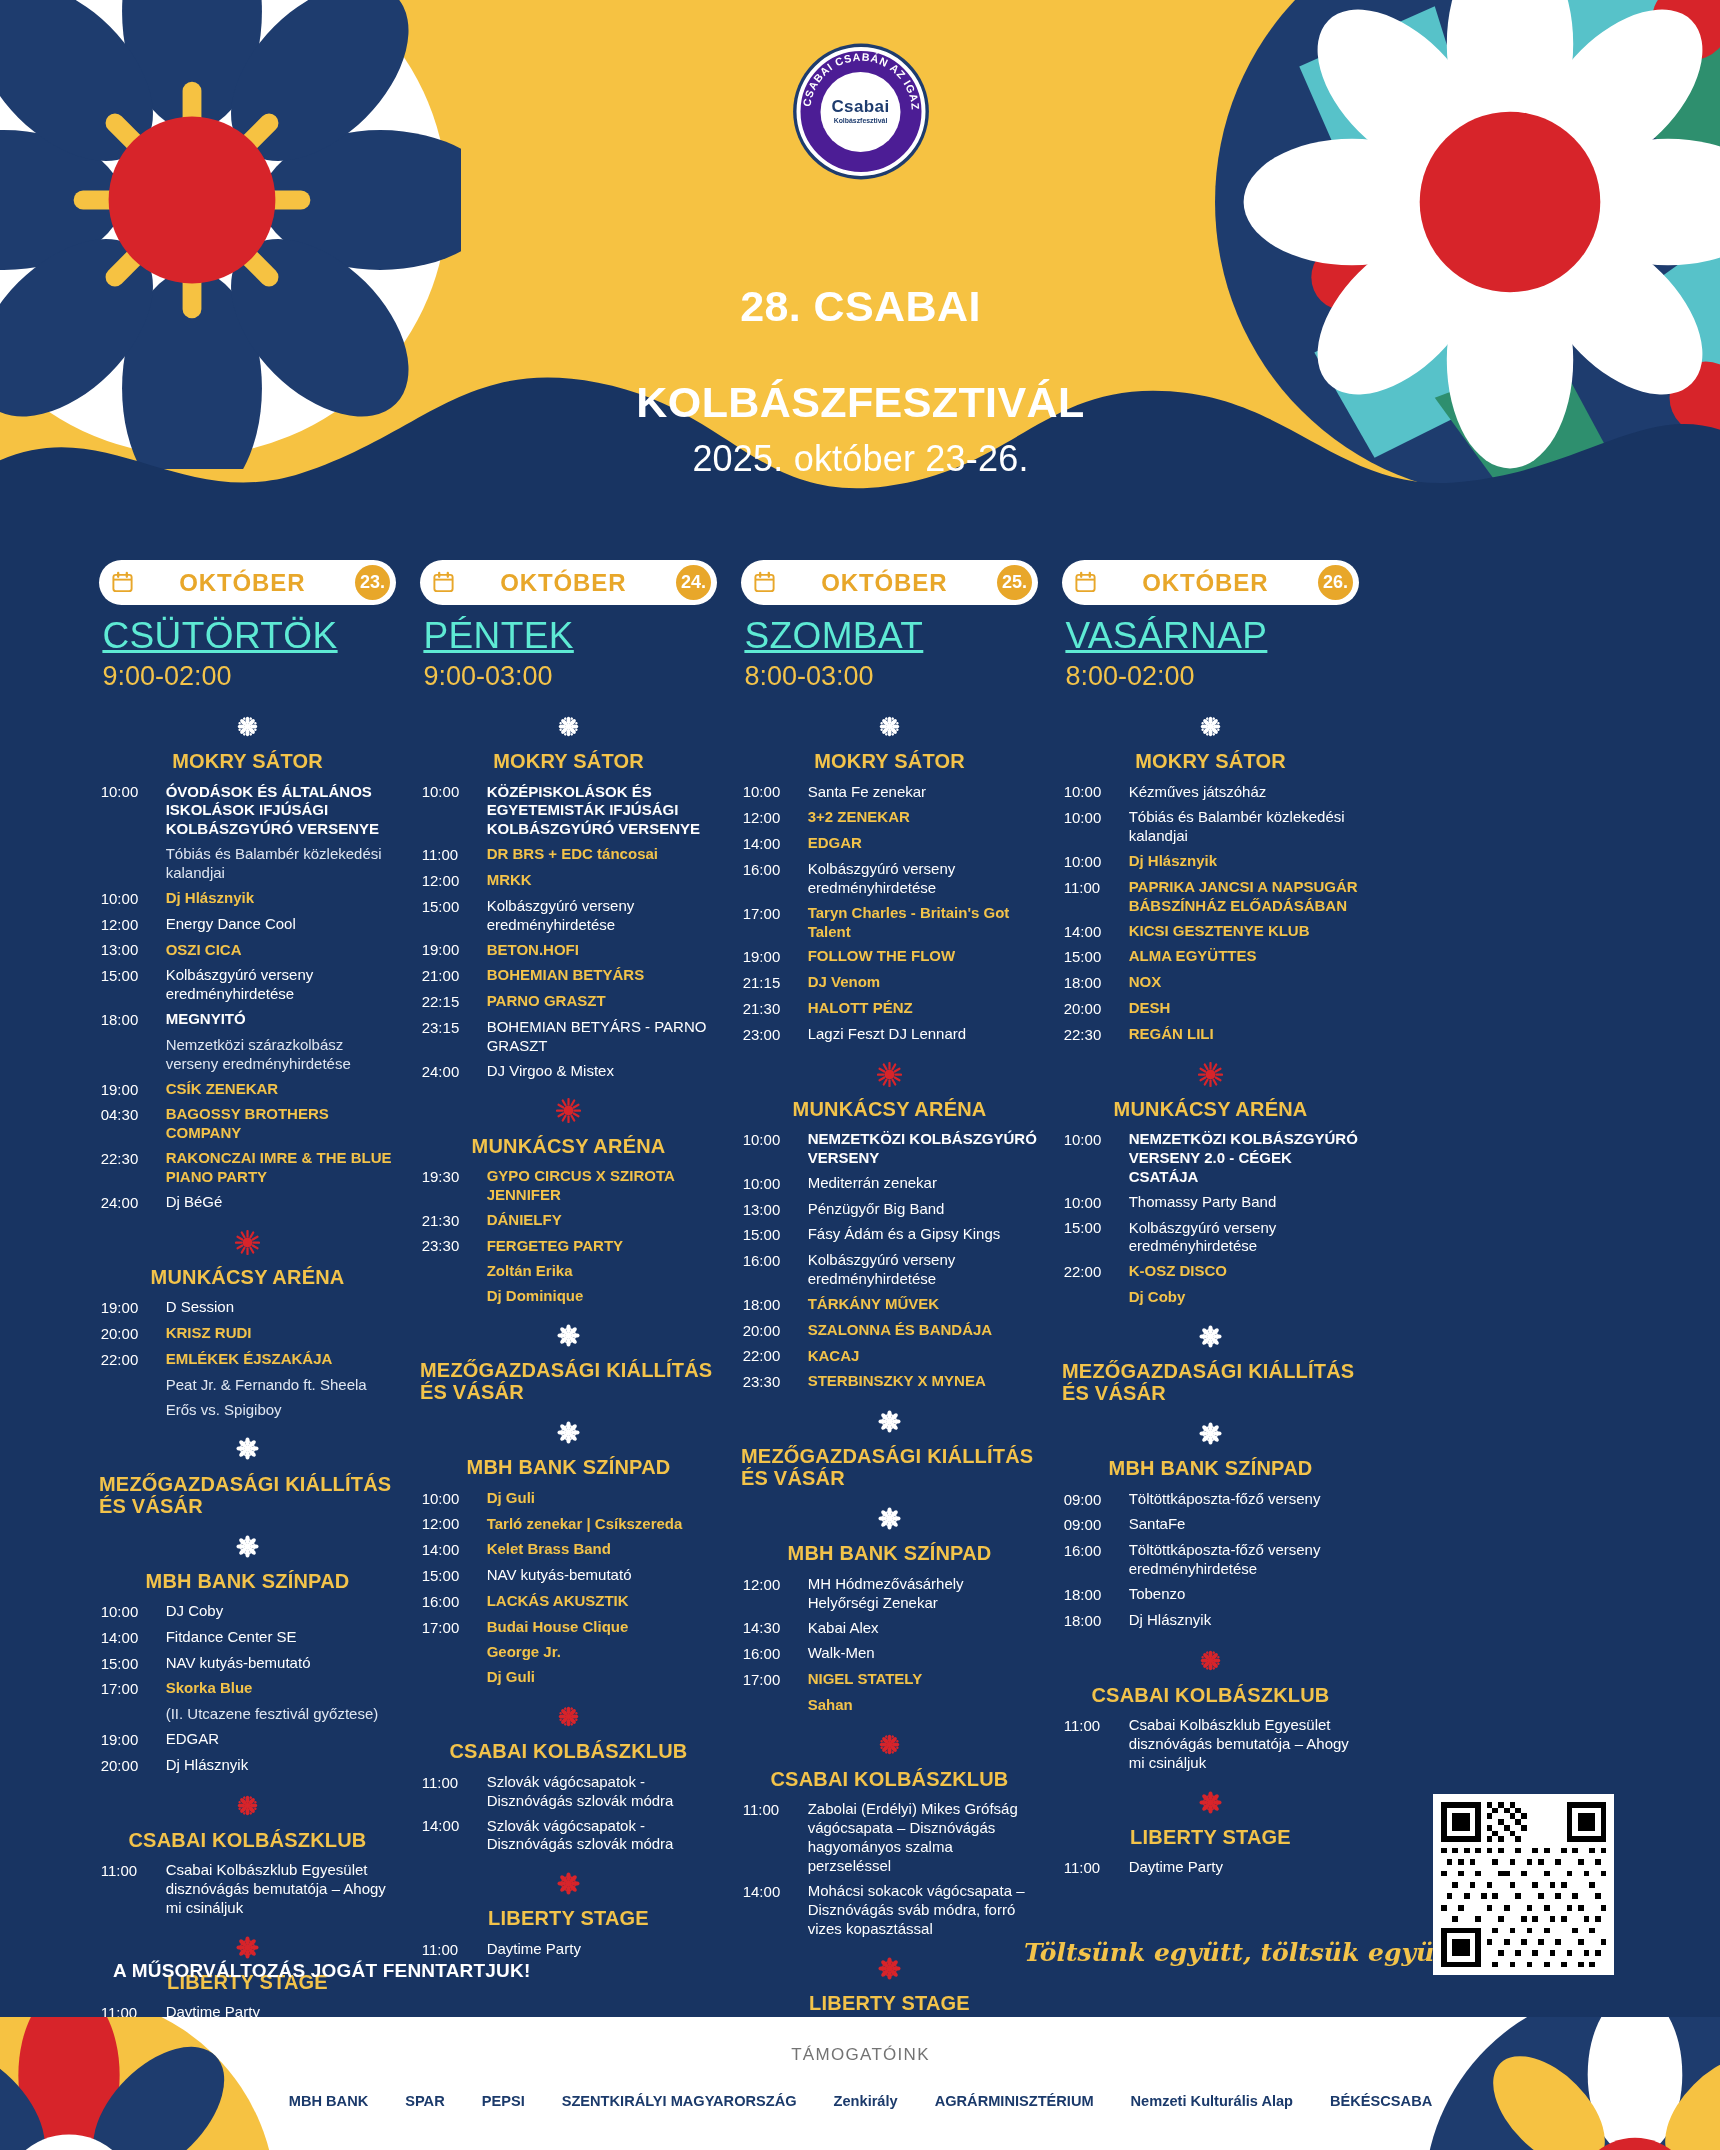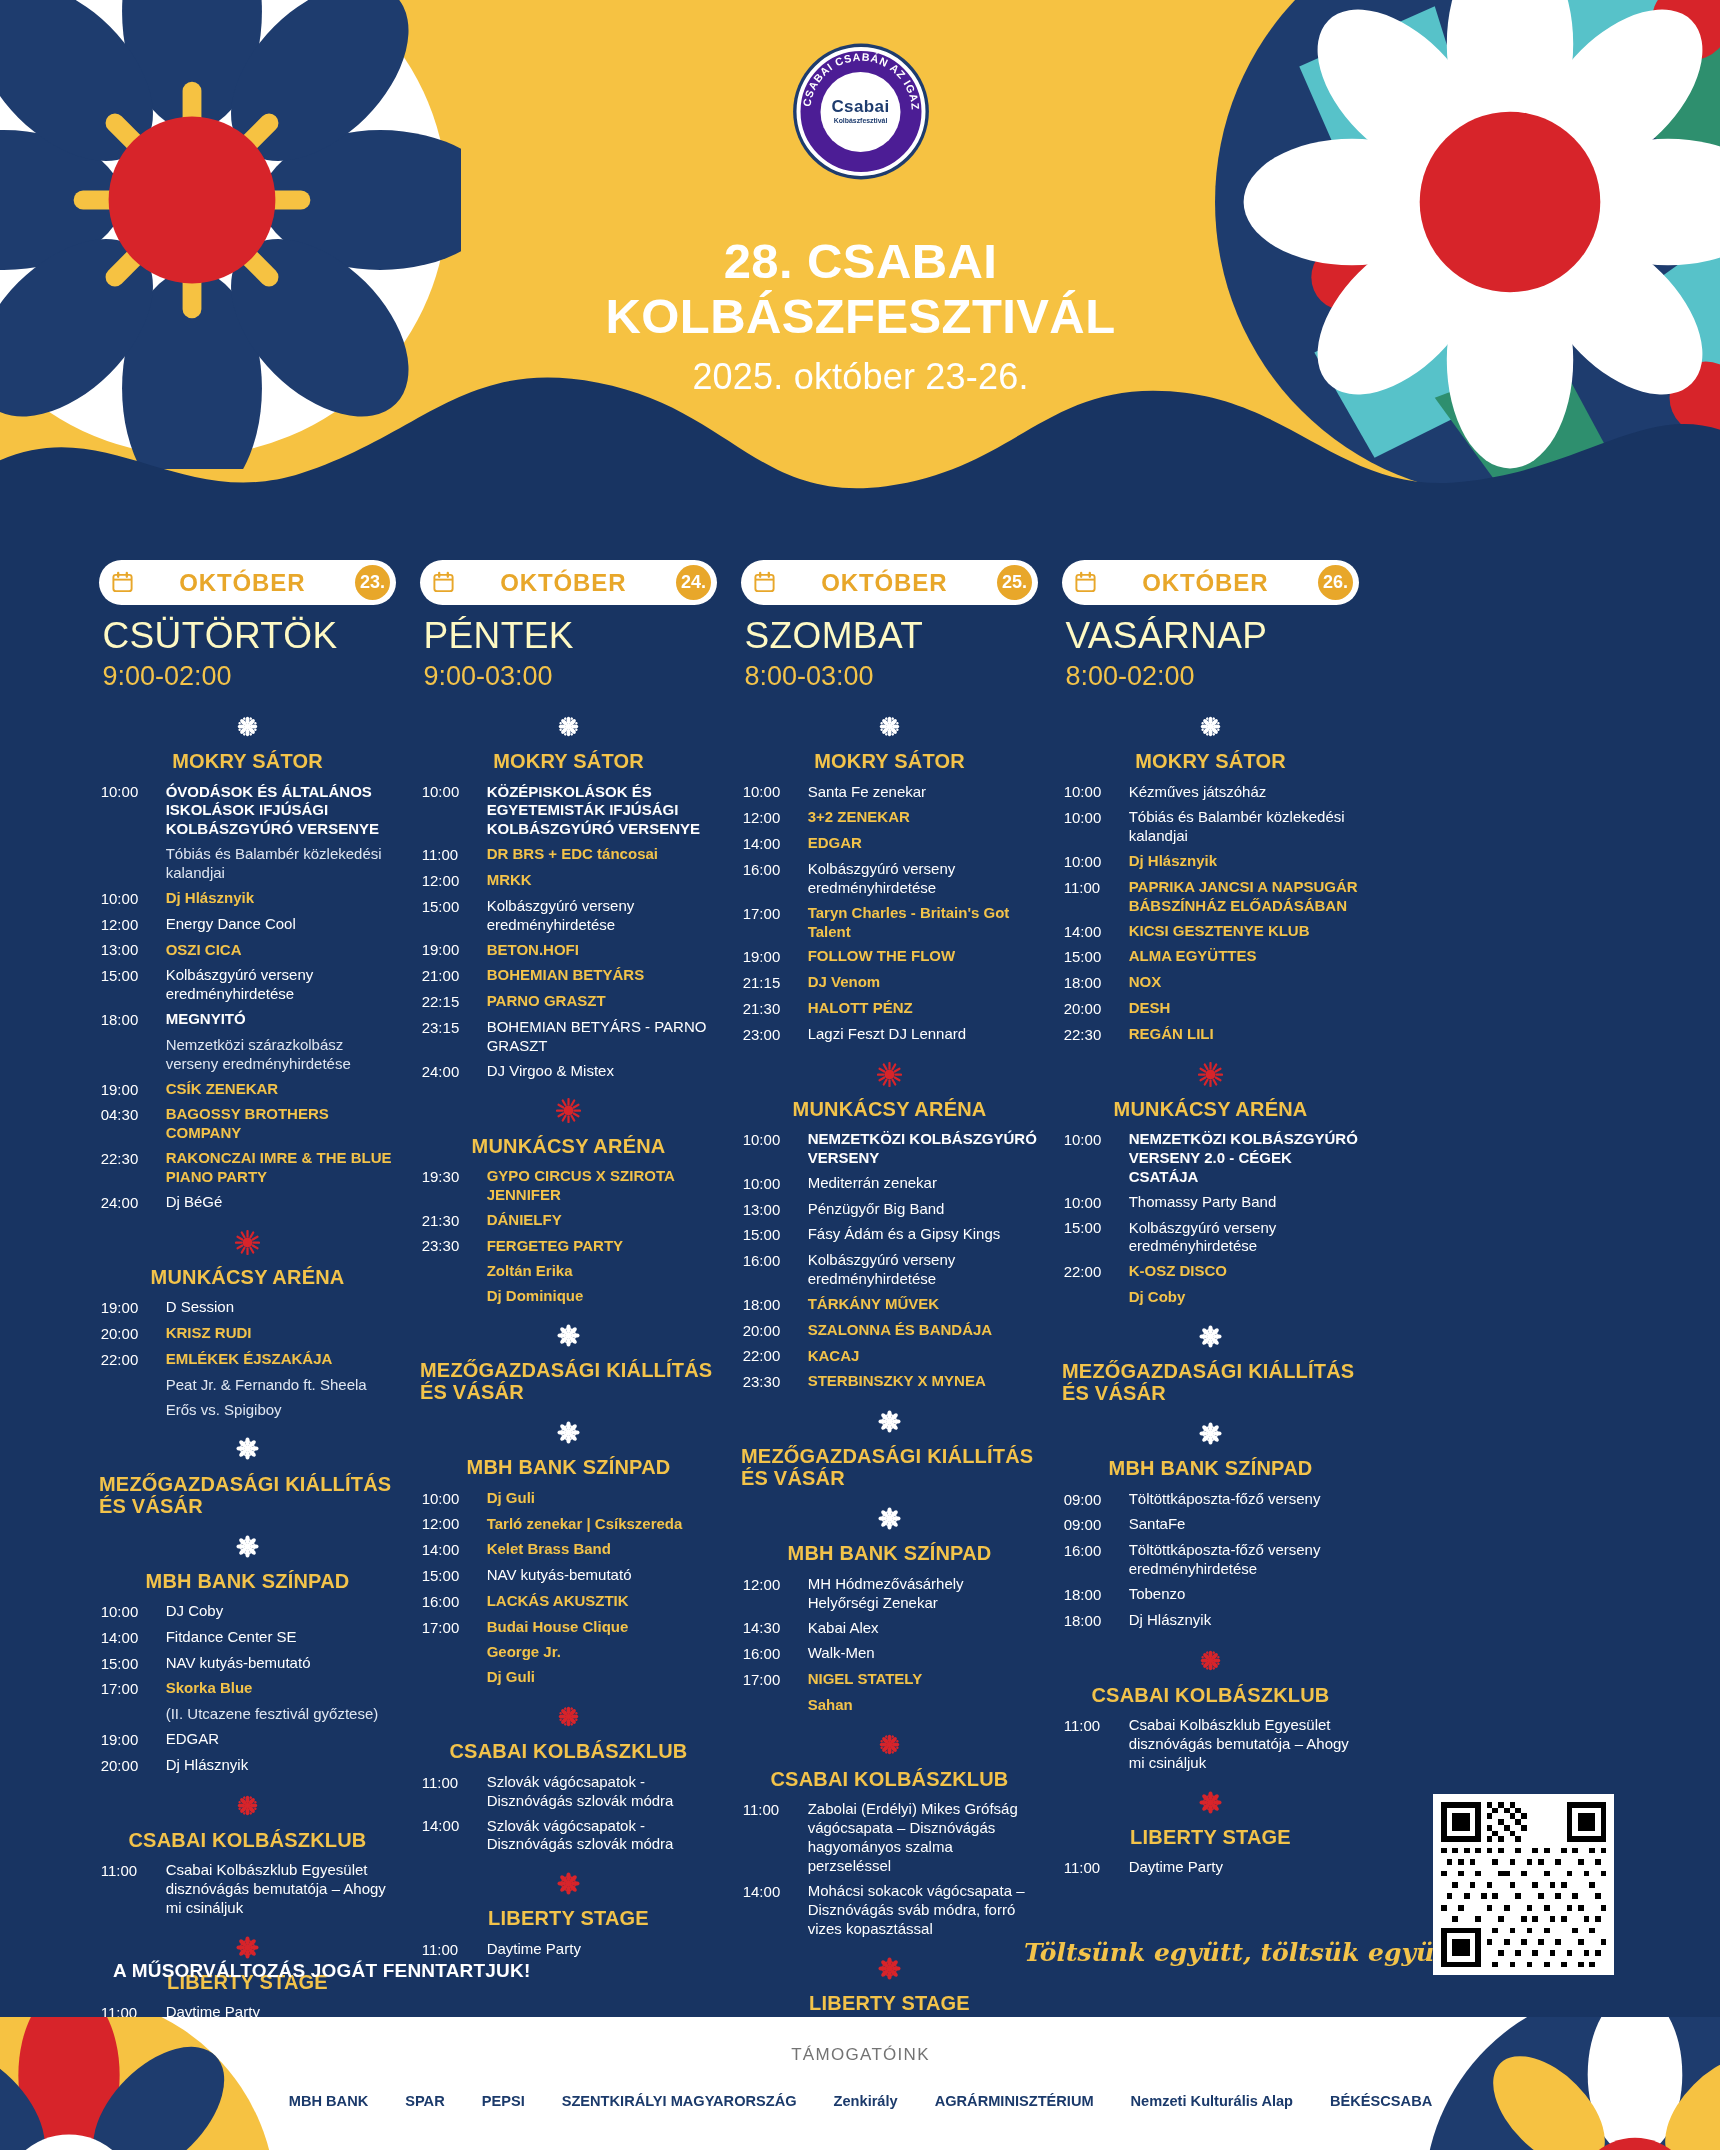--- a/index.html
+++ b/index.html
@@ -53,21 +53,21 @@
   .logo-ring-text {
     position:absolute; top:47px; left:50%; transform:translateX(-50%);
     width:129px; height:129px;
   }
   .logo-ring-text text { font-size:25px; font-weight:bold; fill:#ffffff; letter-spacing:2px;}
 
   .title-block {
     position:absolute; top:234px; left:0; width:1721px; text-align:center;
     color:#ffffff;
   }
-  .title-1 { font-size:49px; font-weight:bold; letter-spacing:0.4px; line-height:1.12; }
+  .title-1 { font-size:43px; font-weight:bold; letter-spacing:0.4px; line-height:1.12;margin-top:48px; }
   .title-date { font-size:36px; font-weight:normal; margin-top:12px; letter-spacing:0.2px;}
 
   
   .main {
     position:absolute; top:508px; left:0; width:1721px; height:1510px;
     background:#183462;
   }
   .cols {
     position:absolute; top:52px; left:0; width:1425px;
     display:flex; justify-content:flex-start; padding:0 99px;
@@ -84,21 +84,21 @@
   .daypill .month {
     flex:1; text-align:center; color:#e8a72a; font-size:24px; font-weight:bold;
     letter-spacing:0.9px; margin-left:-4.3px;
   }
   .daypill .daynum {
     width:35px; height:35px; border-radius:50%;
     background:#e8a72a; color:#ffffff; font-size:18px; font-weight:bold;
     display:flex; align-items:center; justify-content:center;
   }
   .dayname {
-    font-size:37px; color:#fef9c3; margin:10.3px 0 0 3.4px; font-weight:normal; letter-spacing:0.4px;
+    font-size:37px; color:#5eead4; margin:10.3px 0 0 3.4px; font-weight:normal; letter-spacing:0.4px;text-decoration:underline;
   }
   .daytime {
     font-size:27px; color:#f3c34a; margin:3.4px 0 22.4px 3.4px; font-weight:normal;
   }
 
   .stage {
     display:flex; align-items:center; gap:11.2px; margin:17px 0 10.3px 0;flex-direction:column;
   }
   .stage:first-of-type { margin-top:0; }
   .stage .sicon { width:25px; height:25px; flex:0 0 25px; }

